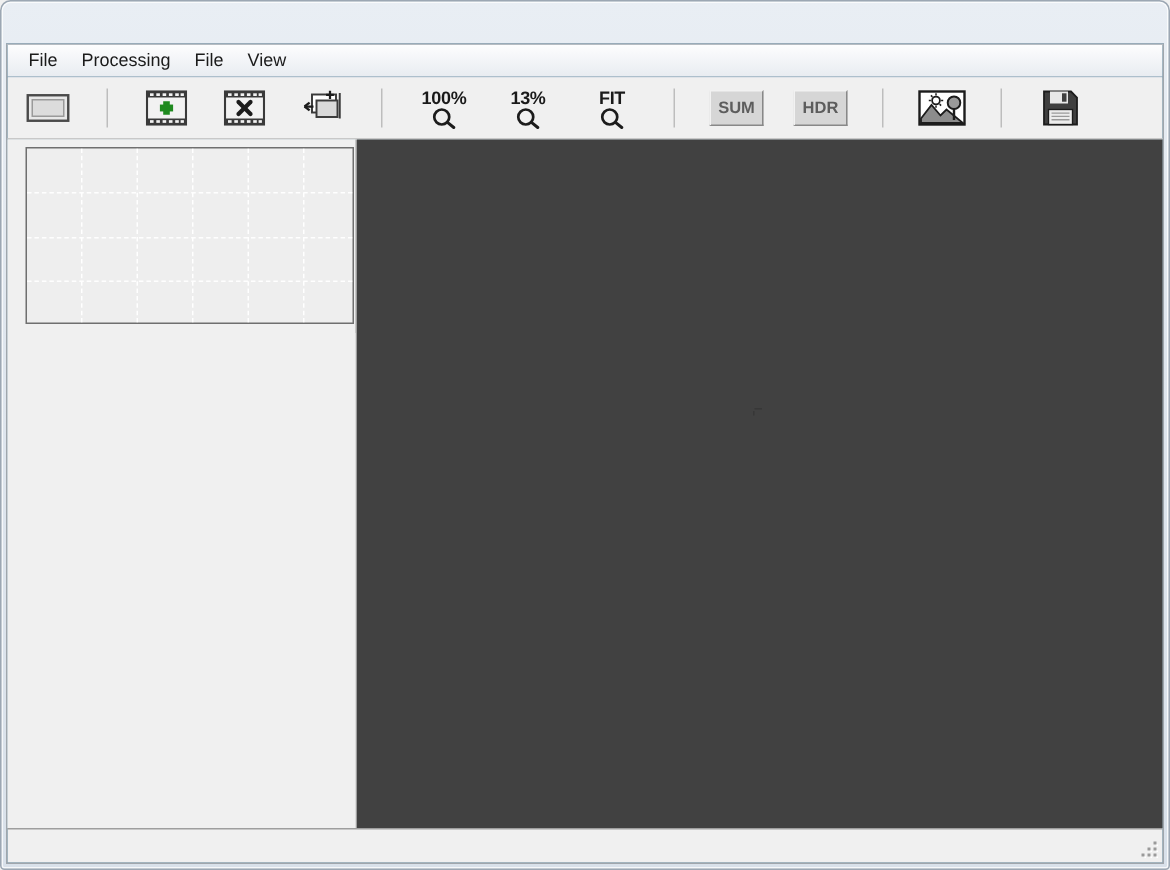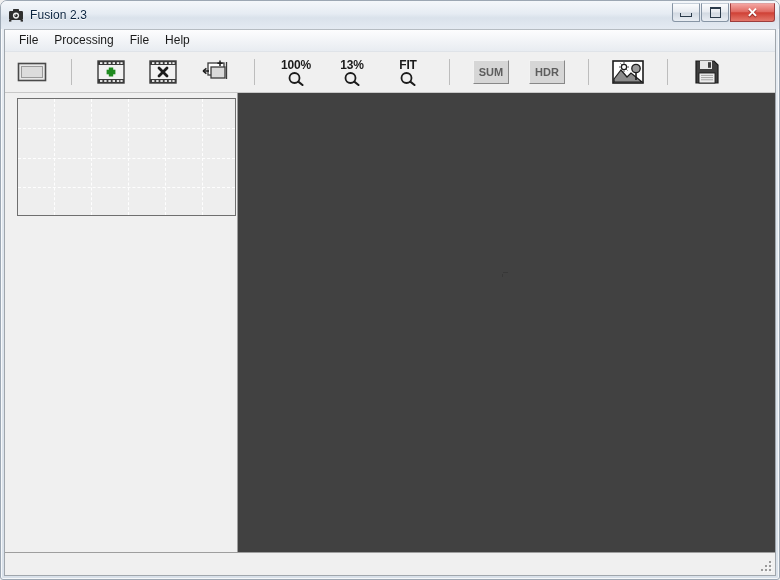--- a/index.html
+++ b/index.html
@@ -304,52 +304,28 @@
     height: 13px;
   }
 </style>
 </head>
 <body>
 
 <div id="app-window">
 
   <div class="window-frame"></div>
 
-  <div class="title-bar">
-    <svg class="app-icon" viewBox="0 0 16 16">
-      <rect x="1" y="4" width="14" height="9" rx="1.2" fill="#2f2f2f"></rect>
-      <rect x="5" y="2" width="6" height="2.4" rx="0.6" fill="#2f2f2f"></rect>
-      <circle cx="8" cy="8.6" r="3.1" fill="#efefef"></circle>
-      <circle cx="8" cy="8.6" r="1.7" fill="#2b2b2b"></circle>
-      <circle cx="7.3" cy="7.9" r="0.6" fill="#f5f5f5"></circle>
-      <rect x="1" y="13" width="2.4" height="1.6" fill="#2f2f2f"></rect>
-      <rect x="12.6" y="13" width="2.4" height="1.6" fill="#2f2f2f"></rect>
-    </svg>
-    <span class="title-text">Fusion 2.3</span>
-
-    <div class="win-buttons">
-      <div class="win-btn">
-        <div class="glyph-min"></div>
-      </div>
-      <div class="win-btn">
-        <div class="glyph-max"></div>
-      </div>
-      <div class="win-btn close">
-        <span class="glyph-close">✕</span>
-      </div>
-    </div>
-  </div>
 
   <div class="client">
 
     <div class="menu-bar">
       <div class="menu-item">File</div>
       <div class="menu-item">Processing</div>
       <div class="menu-item">File</div>
-      <div class="menu-item">Help</div>
+      <div class="menu-item">View</div>
     </div>
 
     <div class="toolbar">
 
       <div class="tb-btn">
         <svg width="30" height="22" viewBox="0 0 30 22">
           <rect x="1.5" y="2.5" width="27" height="17" fill="#e8e8e8" stroke="#4a4a4a" stroke-width="1.6"></rect>
           <rect x="4.5" y="5.5" width="21" height="11" fill="#dcdcdc" stroke="#9a9a9a" stroke-width="1"></rect>
         </svg>
       </div>

